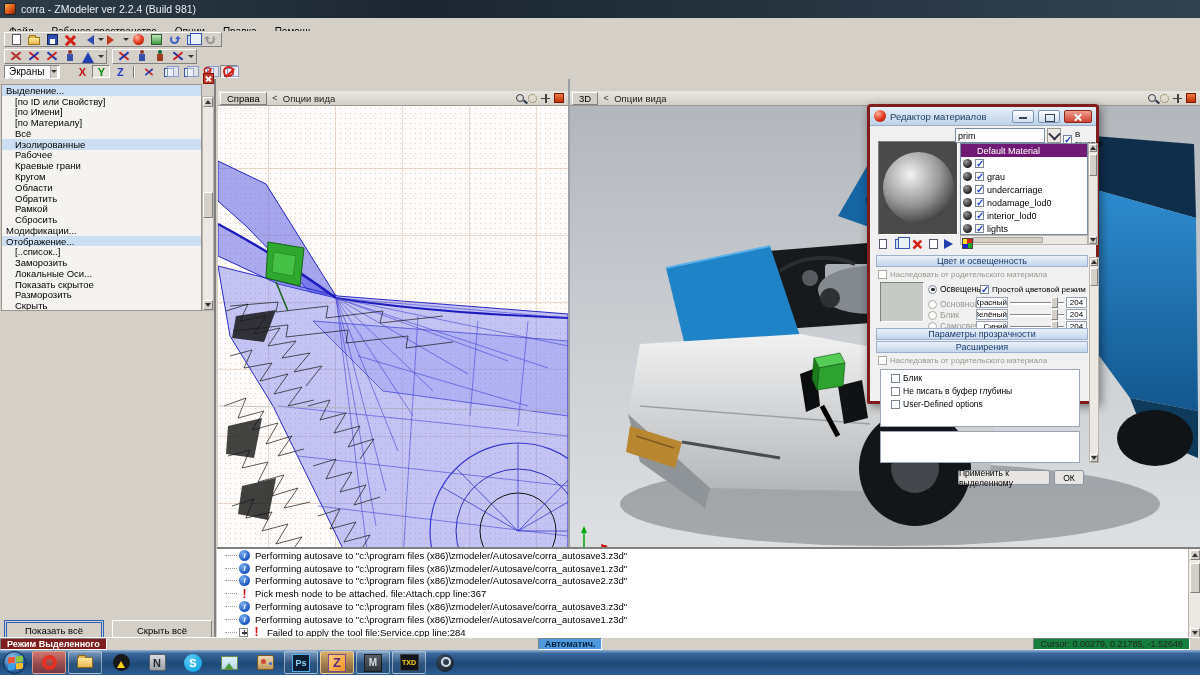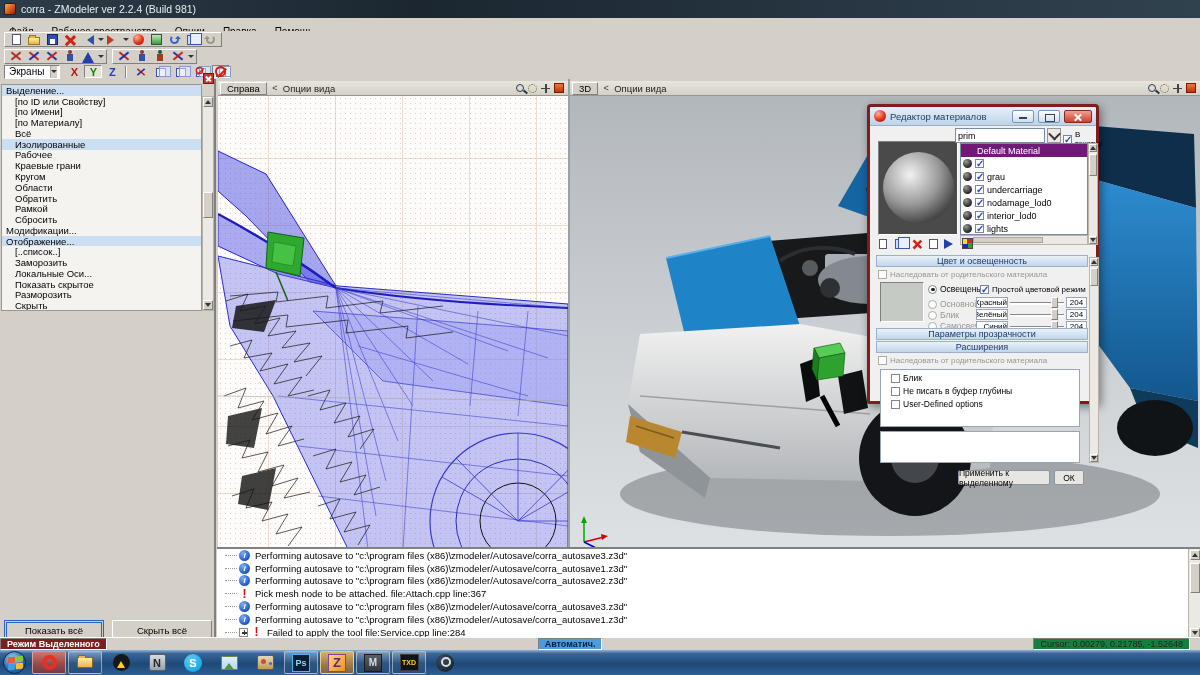--- a/index.html
+++ b/index.html
@@ -52,21 +52,21 @@
 .i-noslash{position:absolute;left:2px;top:0px;width:11px;height:11px;border:2px solid #d22216;border-radius:50%}
 .i-noslash::after{content:"";position:absolute;left:-1px;top:3.5px;width:12px;height:2px;background:#d22216;transform:rotate(-45deg)}
 .i-mag{width:8px;height:8px;border:1.5px solid #2b3a4a;border-radius:50%;position:relative}
 .i-mag::after{content:"";position:absolute;left:6px;top:6px;width:5px;height:1.8px;background:#2b3a4a;transform:rotate(40deg)}
 .i-orbit{width:9px;height:9px;border:1.5px dotted #7a6a30;border-radius:50%}
 .i-pan{width:9px;height:9px;position:relative}
 .i-pan::before{content:"";position:absolute;left:4px;top:0;width:1.5px;height:9px;background:#444}
 .i-pan::after{content:"";position:absolute;left:0;top:4px;width:9px;height:1.5px;background:#444}
 .i-redsq{width:10px;height:10px;background:linear-gradient(#f07a3a,#c03010);border:1px solid #7a1a05}
 .xyz{width:16px;height:13px;display:flex;align-items:center;justify-content:center;font-weight:bold;font-size:11px}
-.combo{display:flex;align-items:center;height:14px;border:1px solid;border-color:#808080 #fff #fff #808080;background:#fff;padding:0 2px 0 4px;font-size:10px;margin-right:4px}
+.combo{display:flex;align-items:center;height:14px;border:1px solid;border-color:#808080 #fff #fff #808080;background:#fff;padding:0 2px 0 4px;font-size:10px;margin-right:12px}
 .combo .dd{margin-left:6px;border-left:1px solid #aaa;background:#d4d0c8;height:12px}
 
 .sidebar{position:absolute;left:0;top:79px;width:216px;height:558px;background:#d4d0c8;border-right:2px solid #808080}
 .panelx{position:absolute;width:11px;height:11px;background:#c43a2a;border:1px solid #7a1508;display:flex;align-items:center;justify-content:center}
 .panelx::before,.panelx::after{content:"";position:absolute;width:7px;height:1.5px;background:#fff}
 .panelx::before{transform:rotate(45deg)}.panelx::after{transform:rotate(-45deg)}
 .cmdlist{position:absolute;left:1px;top:5px;width:201px;height:227px;background:#f4f3f0;border:1px solid #9a968e;overflow:hidden}
 .sb-row{height:10.78px;display:flex;align-items:center;font-size:9.5px;white-space:nowrap}
 .sb-row.cat{padding-left:4px}.sb-row.sub{padding-left:13px}
 .sb-row.hl{background:#ccdff2}
@@ -84,21 +84,21 @@
 .expander{width:9px;height:9px;border:1px solid #888;background:#fff;position:relative}
 .expander::before{content:"";position:absolute;left:1.5px;top:3.5px;width:5px;height:1.5px;background:#333}
 .expander::after{content:"";position:absolute;left:3.5px;top:1.5px;width:1.5px;height:5px;background:#333}
 .cb{width:10px;height:10px;border:1px solid #7a8694;background:#fff;position:relative;flex:none}
 .cb.on::after{content:"✓";position:absolute;left:0px;top:-2px;color:#2244cc;font-size:10px;font-weight:bold}
 .cb.dis{border-color:#b0aca4}
 .tree-sel{background:#2a62bc;color:#fff;padding:0 3px}
 .sb-btn{position:absolute;height:20px;background:#d4d0c8;border:1px solid;border-color:#fff #808080 #808080 #fff;font-size:9.5px;display:flex;align-items:center;justify-content:center}
 .sb-btn.focus{outline:1px solid #2a62bc;outline-offset:-3px;border-color:#2a62bc}
 
-.vp{position:absolute;top:81px;background:#404040}
+.vp{position:absolute;top:91px;background:#404040}
 .vpL{left:218px;width:350px;height:468px}
 .vpR{left:570px;width:630px;height:468px}
 .vphead{height:15px;display:flex;align-items:center;background:linear-gradient(#e9e6df,#d4d0c8);border-bottom:1px solid #9a968e;padding:0 2px;gap:3px}
 .vptab{height:13px;padding:0 6px;background:#d4d0c8;border:1px solid;border-color:#fff #808080 #808080 #fff;font-size:9.5px;display:flex;align-items:center}
 .vpcoll{width:10px;height:12px;font-size:9px;display:flex;align-items:center;justify-content:center;color:#333}
 .vpopts{font-size:9.5px;color:#222}
 .vpicons{margin-left:auto;display:flex;align-items:center;gap:4px;padding-right:2px}
 .canvasL{position:relative;width:100%;height:453px;background-color:#fdfcfa;background-image:radial-gradient(rgba(205,150,150,.5) .8px,transparent .9px),linear-gradient(#ecdccd 1px,transparent 1px),linear-gradient(90deg,#ecdccd 1px,transparent 1px);background-size:5px 5px,67px 67px,67px 67px;background-position:0 0,0 62px,50px 0;overflow:hidden}
 .canvasR{position:relative;width:100%;height:453px;background:linear-gradient(180deg,#b2b7bc 0%,#c8ccd0 45%,#dee1e3 100%);overflow:hidden}
 .canvasL svg,.canvasR svg{position:absolute;left:0;top:0}

